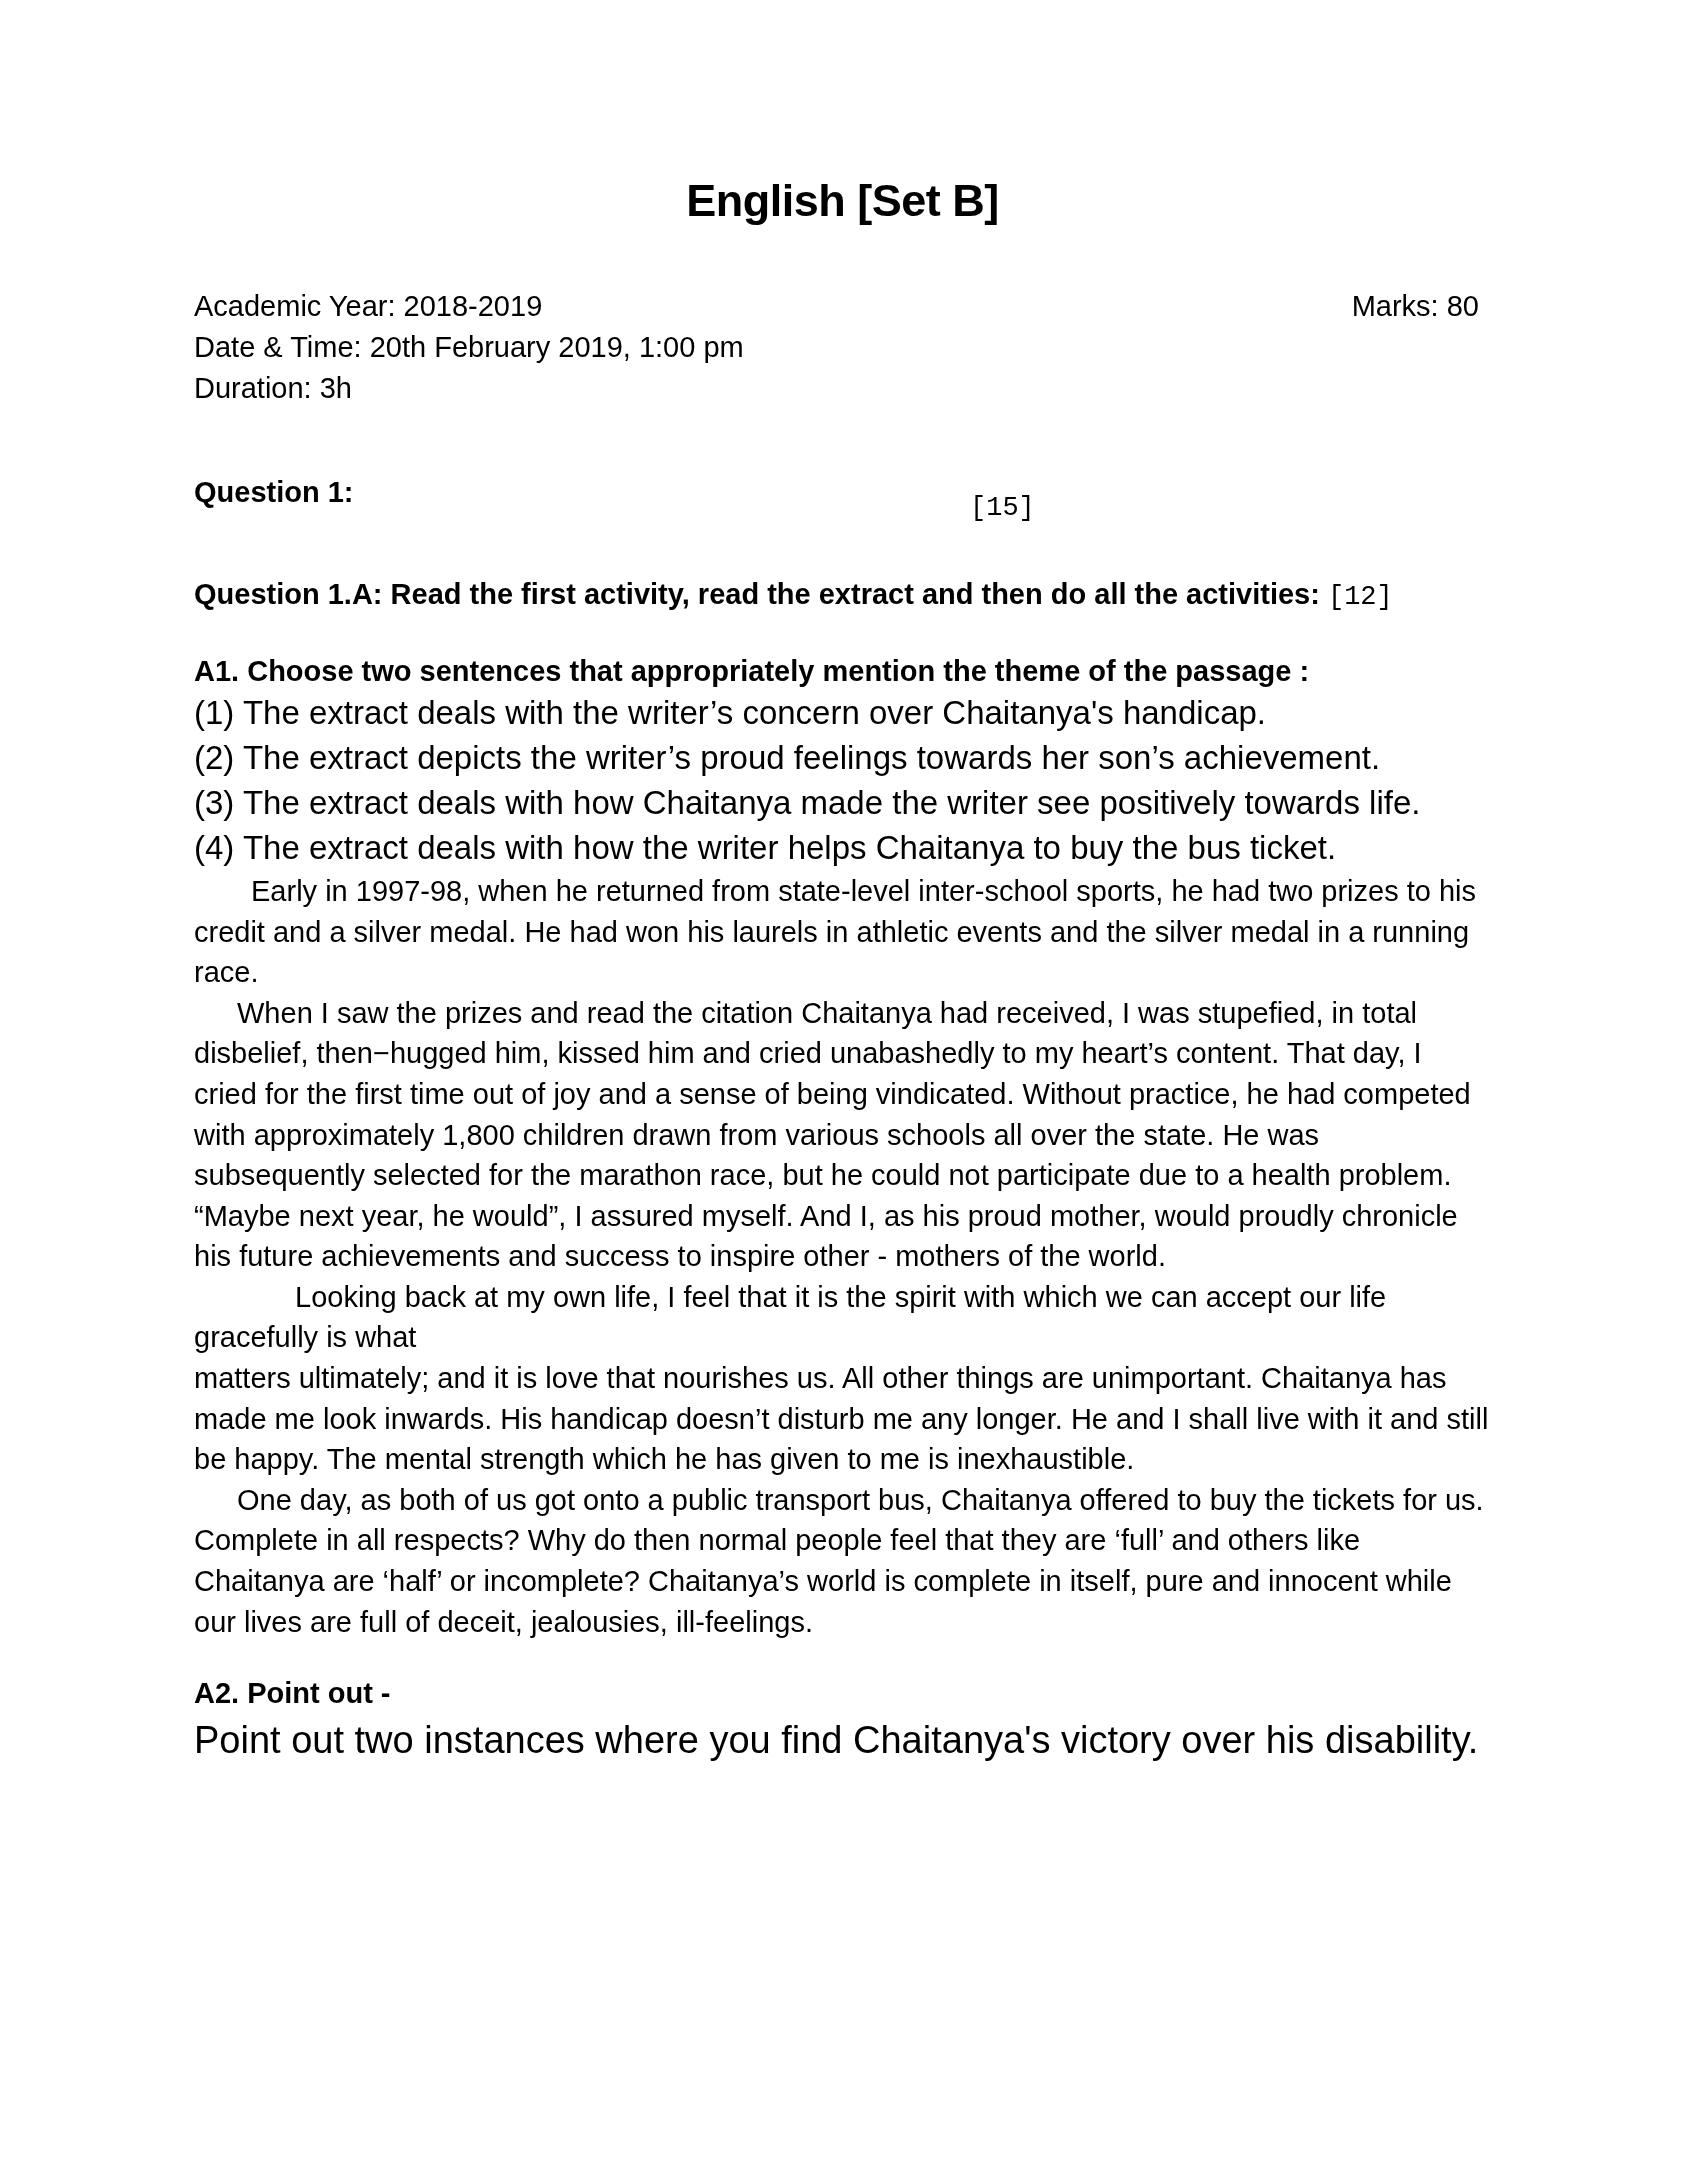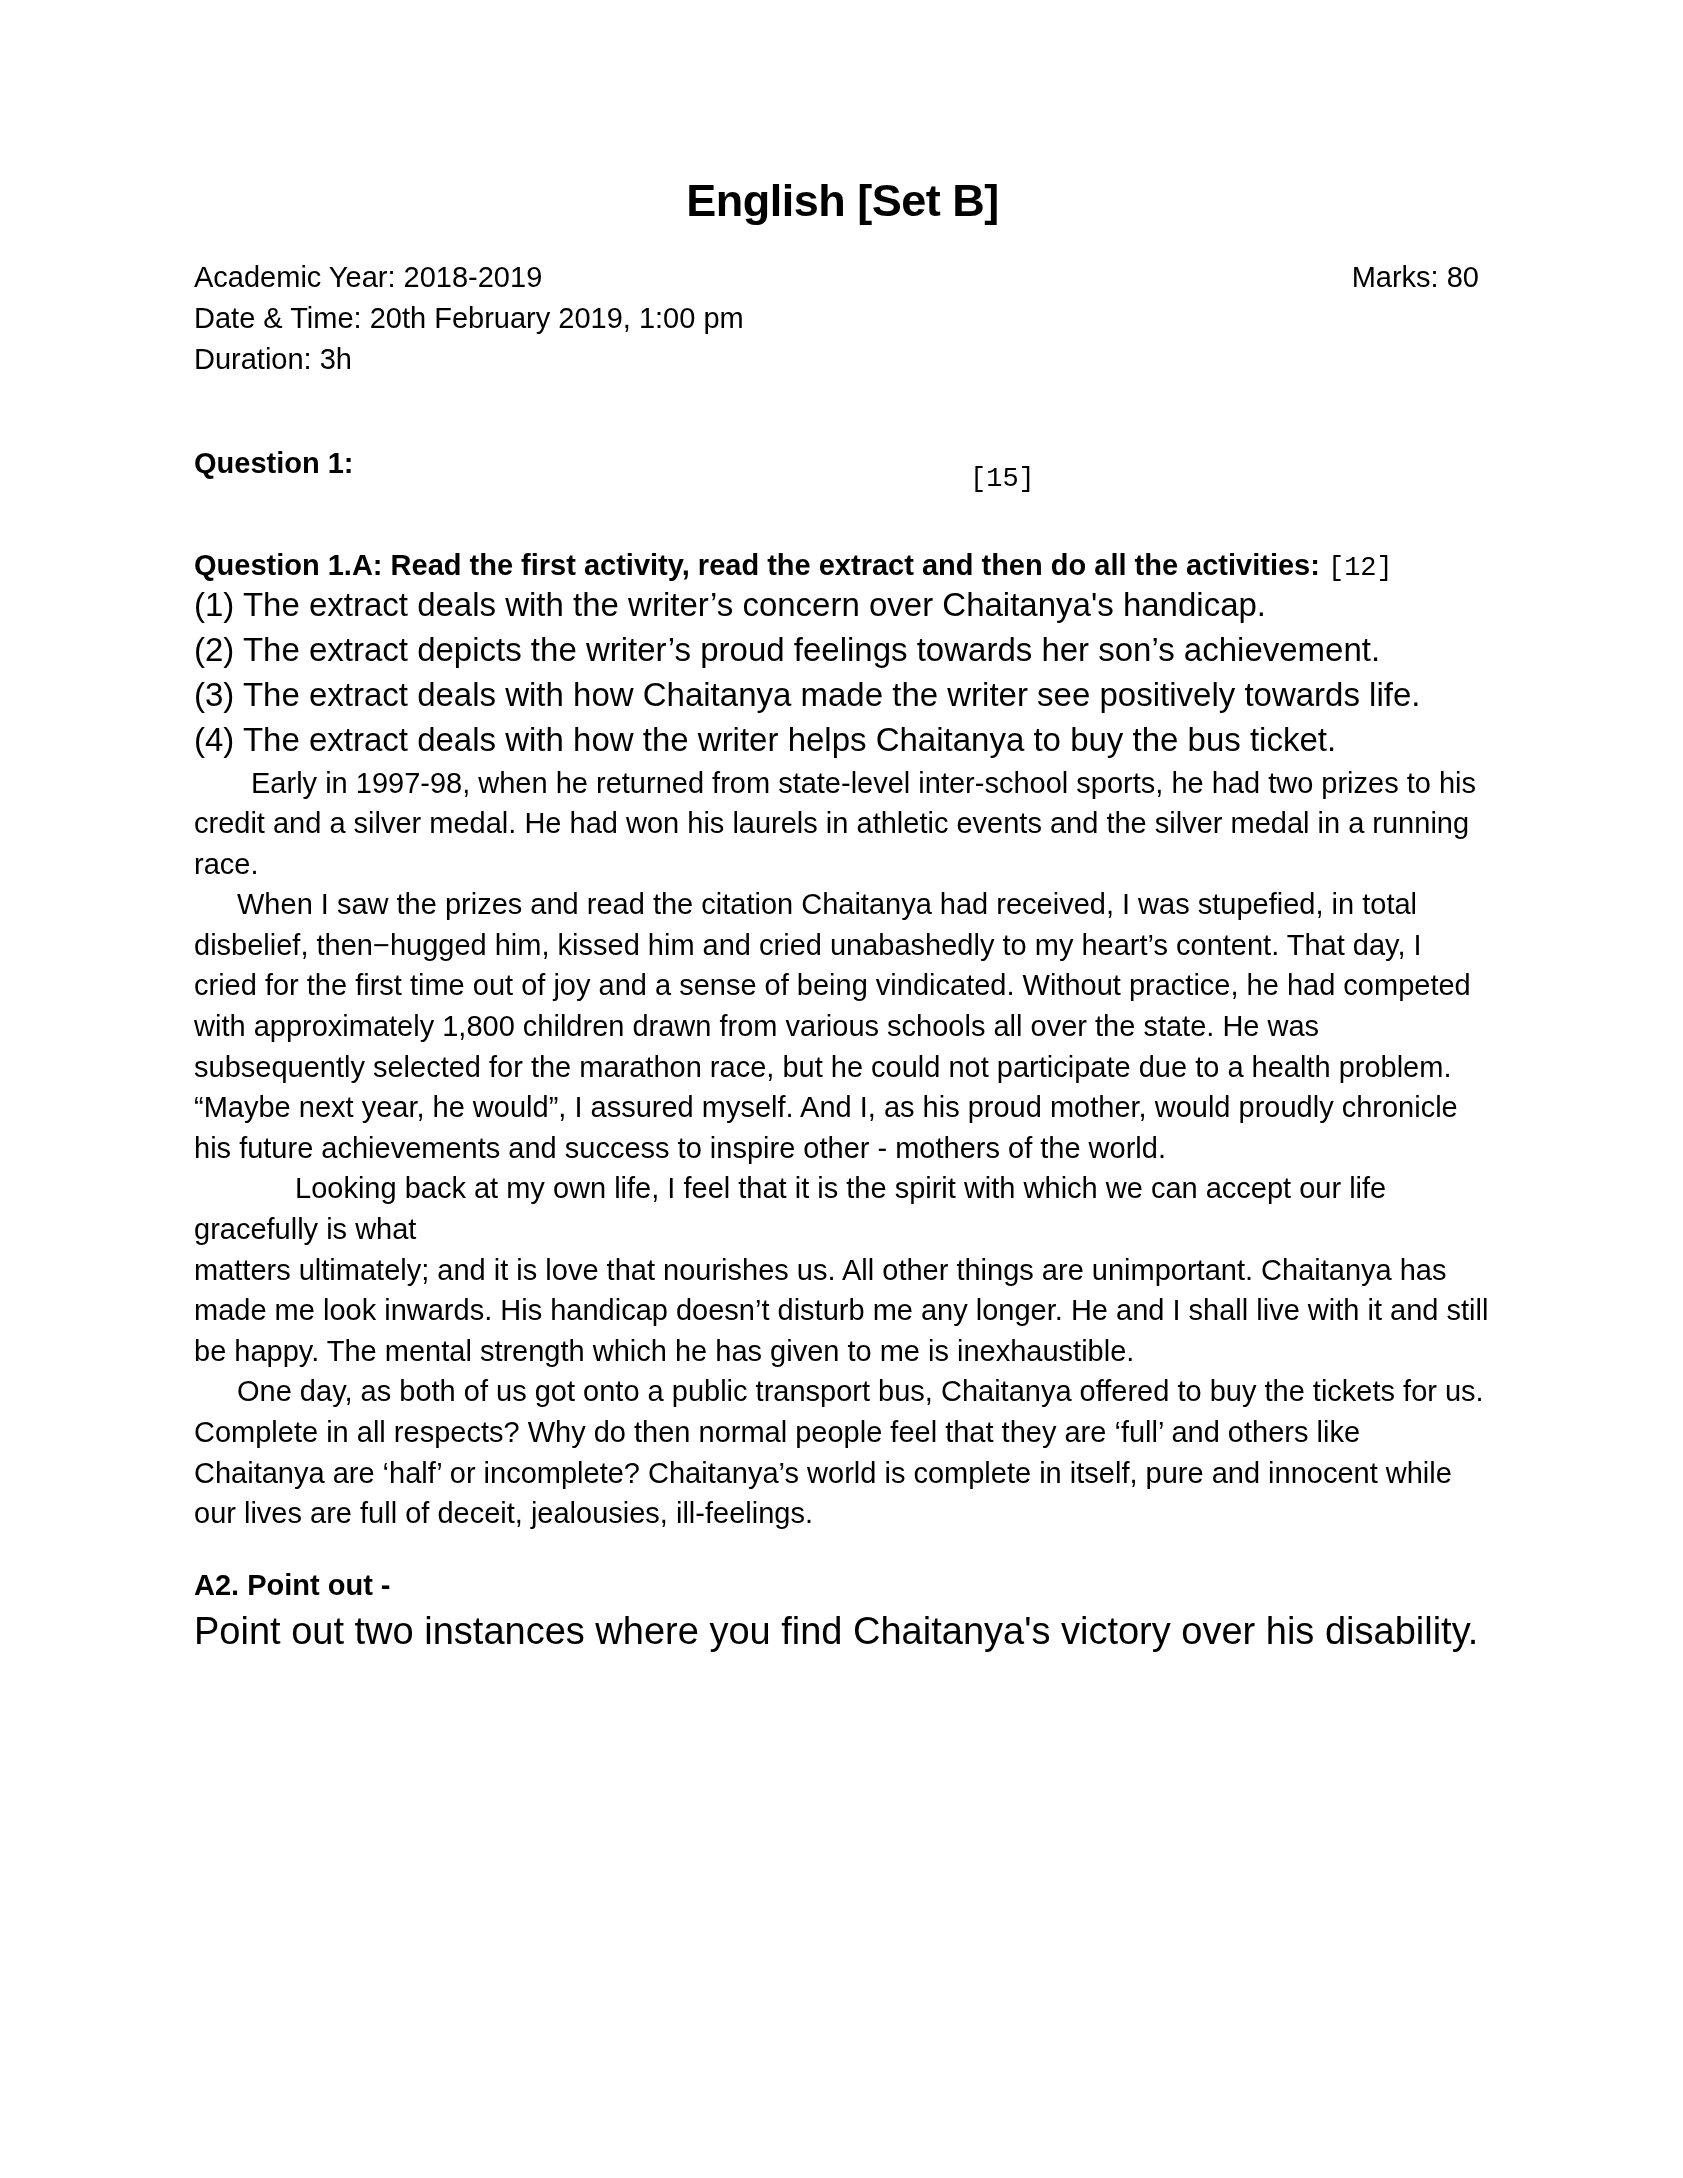--- a/index.html
+++ b/index.html
@@ -31,21 +31,21 @@
   .doc-title {
     text-align: center;
     font-size: 45px;
     font-weight: bold;
     letter-spacing: -0.5px;
     margin: 0;
     padding-top: 176px;
     line-height: 1.1;
   }
   .meta {
-    margin-top: 31px;
+    margin-top: 60px;
     position: relative;
   }
   .meta-line {
     font-size: 29px;
     line-height: 1.42;
     white-space: nowrap;
   }
   .marks-right {
     position: absolute;
     right: 12px;
@@ -154,20 +154,21 @@
     <div class="q-head">
       <span class="q-head-label">Question 1:</span>
       <span class="q-marks">[15]</span>
     </div>
 
     <div class="q-sub">
       <span>Question 1.A: Read the first activity, read the extract and then do all the activities:</span>
       <span class="sub-marks">[12]</span>
     </div>
 
+    <div class="a1-head">A1. Choose two sentences that appropriately mention the theme of the passage :</div>
 
     <div class="opt">(1) The extract deals with the writer’s concern over Chaitanya's handicap.</div>
     <div class="opt">(2) The extract depicts the writer’s proud feelings towards her son’s achievement.</div>
     <div class="opt">(3) The extract deals with how Chaitanya made the writer see positively towards life.</div>
     <div class="opt">(4) The extract deals with how the writer helps Chaitanya to buy the bus ticket.</div>
 
     <p class="para indent-1">Early in 1997-98, when he returned from state-level inter-school sports, he had two prizes to his credit and a silver medal. He had won his laurels in athletic events and the silver medal in a running race.</p>
 
     <p class="para indent-2">When I saw the prizes and read the citation Chaitanya had received, I was stupefied, in total disbelief, then−hugged him, kissed him and cried unabashedly to my heart’s content. That day, I cried for the first time out of joy and a sense of being vindicated. Without practice, he had competed with approximately 1,800 children drawn from various schools all over the state. He was subsequently selected for the marathon race, but he could not participate due to a health problem. “Maybe next year, he would”, I assured myself. And I, as his proud mother, would proudly chronicle his future achievements and success to inspire other - mothers of the world.</p>
 

